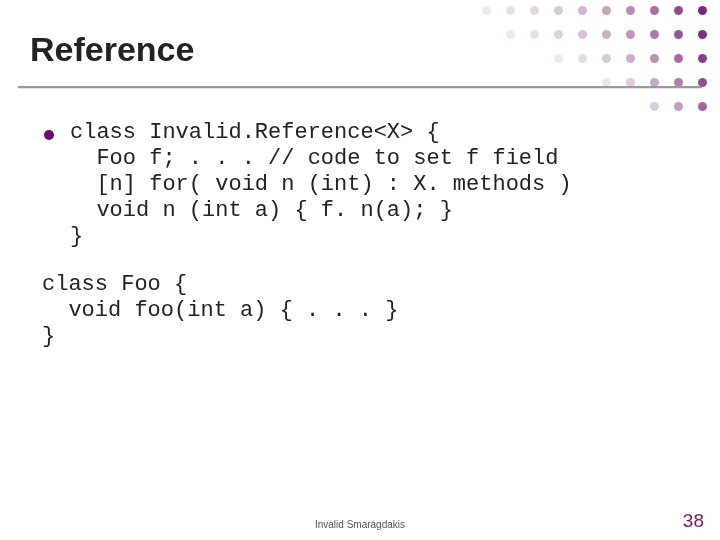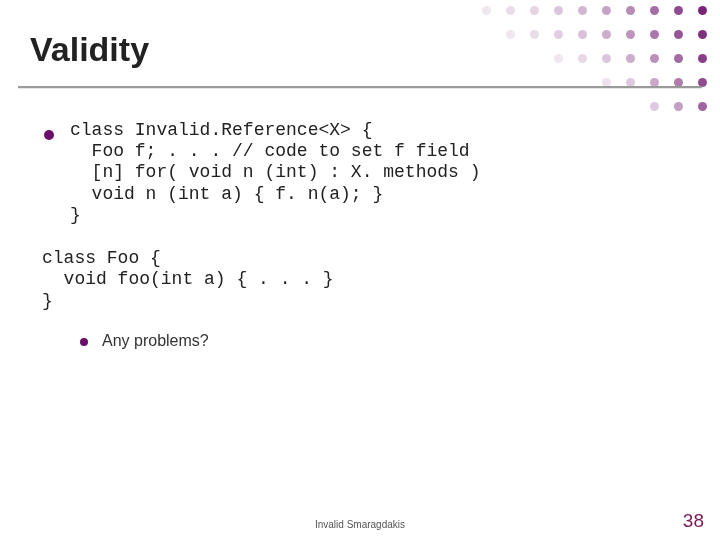--- a/index.html
+++ b/index.html
@@ -33,21 +33,21 @@
     position:absolute;left:42px;right:30px;top:120px;
   }
   ul.top{list-style:none;margin:0;padding:0}
   li.bullet{position:relative;padding-left:28px;margin-bottom:10px}
   li.bullet::before{
     content:"";position:absolute;left:2px;top:10px;
     width:10px;height:10px;border-radius:50%;background:#6a0e6a;
   }
   pre.code{
     font-family:"Courier New",Courier,monospace;
-    font-size:18px;line-height:1.18;
+    font-size:22px;line-height:1.18;
     white-space:pre;margin:0;color:#222;
   }
   .block2{margin-top:22px;}
   .sub{margin-top:20px;margin-left:38px;position:relative;padding-left:22px}
   .sub::before{
     content:"";position:absolute;left:0;top:6px;
     width:8px;height:8px;border-radius:50%;background:#6a0e6a;
   }
   .sub span{
     font-family:Verdana,Arial,sans-serif;font-size:16px;color:#333;
@@ -99,37 +99,34 @@
   <span style="left:166px;top:78px;opacity:.22"></span>
   <span style="left:190px;top:78px;opacity:.36"></span>
   <span style="left:214px;top:78px;opacity:.54"></span>
   <span style="left:238px;top:78px;opacity:.74"></span>
 
   <span style="left:190px;top:102px;opacity:.22"></span>
   <span style="left:214px;top:102px;opacity:.40"></span>
   <span style="left:238px;top:102px;opacity:.64"></span>
 </div>
 
-<div class="title">Validity</div>
+<div class="title">Reference</div>
 <div class="hr"></div>
 
 <div class="content">
   <ul class="top">
     <li class="bullet">
       <pre class="code">class Invalid.Reference&lt;X&gt; {
   Foo f; . . . // code to set f field
   [n] for( void n (int) : X. methods )
   void n (int a) { f. n(a); }
 }</pre>
     </li>
   </ul>
   <div class="block2">
     <pre class="code">class Foo {
   void foo(int a) { . . . }
 }</pre>
   </div>
-  <div class="sub">
-    <span>Any problems?</span>
-  </div>
 </div>
 
 <div class="footer-author">Invalid Smaragdakis</div>
 <div class="pagenum">38</div>
 
 </body></html>

